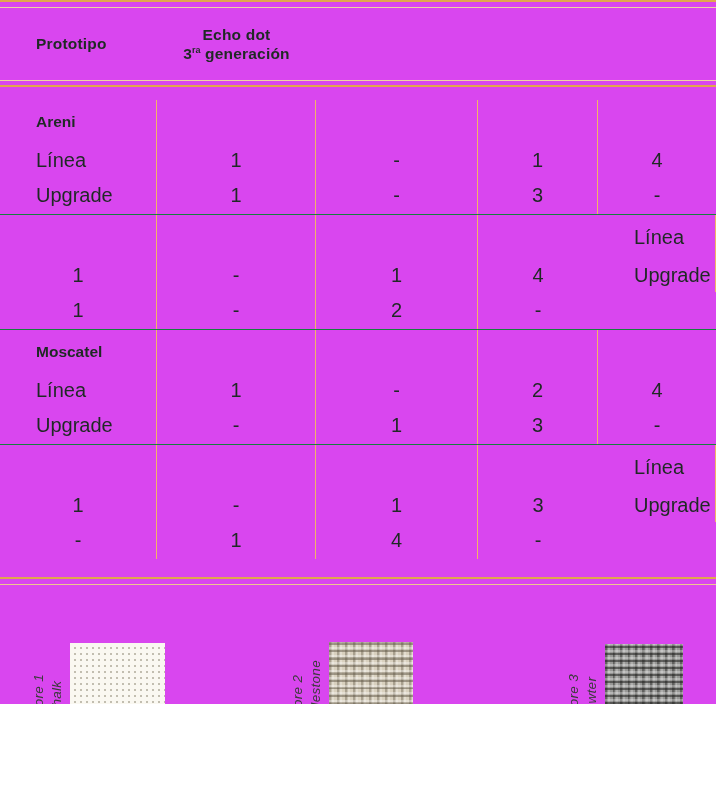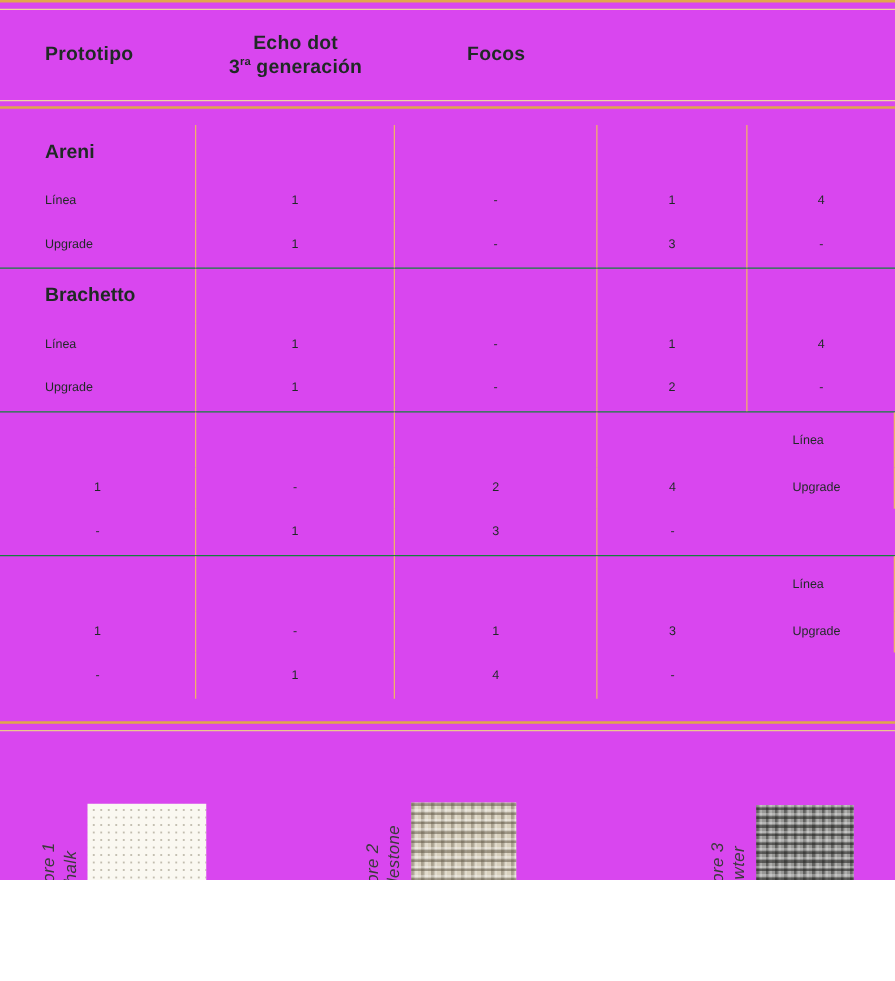--- a/index.html
+++ b/index.html
@@ -27,21 +27,21 @@
   .sup { font-size:9px; vertical-align:6px; letter-spacing:0; }
 
   
   .table-body { margin-top:13px; }
   .group {
     display:grid;
     grid-template-columns:157px 159px 162px 120px 118px;
     grid-template-rows:44px 33px 37px;
   }
   .group.sep { border-bottom:1px solid #15803d; }
-  .cell { display:flex; align-items:center; justify-content:center; font-size:10px; }
+  .cell { display:flex; align-items:center; justify-content:center; font-size:20px; }
   .cell.vline { border-right:1px solid #f2b465; }
   .cell.first { justify-content:flex-start; padding-left:36px; }
   .cell.title { font-weight:700; font-size:15.5px; }
 
   
   .footer { position:relative; width:716px; height:186px; }
   .figure { position:absolute; display:flex; align-items:center; }
   .fig-label {
     writing-mode:vertical-rl; transform:rotate(180deg);
     text-align:center; font-style:italic; font-size:13.5px;
@@ -79,21 +79,20 @@
 <body>
 
 <div class="page">
 
   <div class="rule rule-top-dark"></div>
   <div class="rule rule-top-light"></div>
 
   <div class="header-grid">
     <div class="hcell first">Prototipo</div>
     <div class="hcell"><span>Echo dot</span><br><span>3</span><span class="sup">ra</span><span> generación</span></div>
-    <div class="hcell">Focos</div>
   </div>
 
   <div class="rule rule-mid-light"></div>
   <div class="rule rule-mid-dark"></div>
 
   <div class="table-body">
 
     <div class="group sep">
       <div class="cell first title vline">Areni</div>
       <div class="cell vline"></div>
@@ -108,40 +107,40 @@
       <div class="cell">4</div>
 
       <div class="cell first vline">Upgrade</div>
       <div class="cell vline">1</div>
       <div class="cell vline">-</div>
       <div class="cell vline">3</div>
       <div class="cell">-</div>
     </div>
 
     <div class="group sep">
-      <div class="cell first title vline">Brachetto</div>
       <div class="cell vline"></div>
       <div class="cell vline"></div>
       <div class="cell vline"></div>
       <div class="cell"></div>
 
       <div class="cell first vline">Línea</div>
       <div class="cell vline">1</div>
       <div class="cell vline">-</div>
       <div class="cell vline">1</div>
       <div class="cell">4</div>
 
       <div class="cell first vline">Upgrade</div>
       <div class="cell vline">1</div>
       <div class="cell vline">-</div>
       <div class="cell vline">2</div>
       <div class="cell">-</div>
     </div>
 
     <div class="group sep">
+      <div class="cell first title vline">Moscatel</div>
       <div class="cell vline"></div>
       <div class="cell vline"></div>
       <div class="cell vline"></div>
       <div class="cell"></div>
 
       <div class="cell first vline">Línea</div>
       <div class="cell vline">1</div>
       <div class="cell vline">-</div>
       <div class="cell vline">2</div>
       <div class="cell">4</div>

